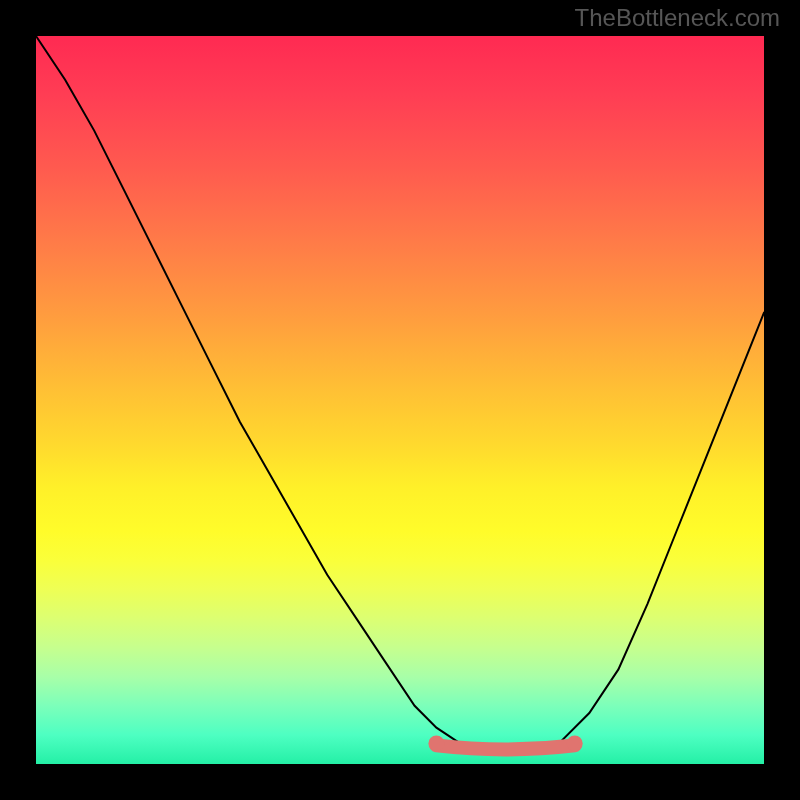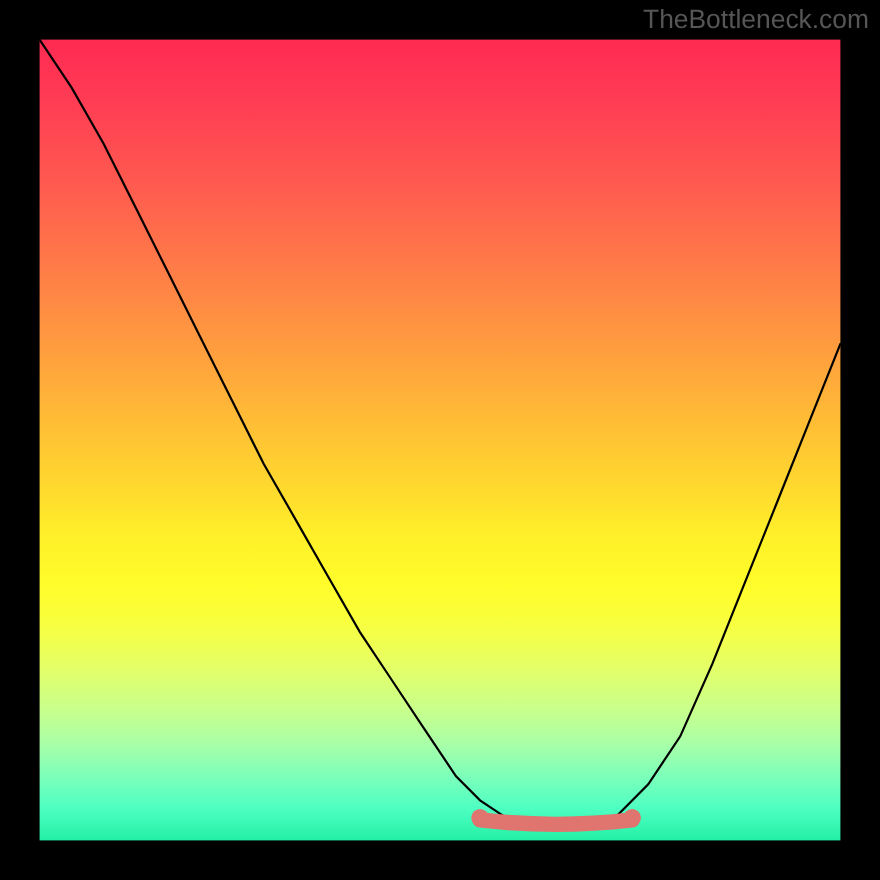--- a/index.html
+++ b/index.html
@@ -6,21 +6,21 @@
   html, body { width: 800px; height: 800px; overflow: hidden; background: #000; }
   .wrap {
     position: relative;
     width: 800px;
     height: 800px;
     background: #000;
   }
   .watermark {
     position: absolute;
     top: 4px;
-    right: 10px;
+    right: 20px;
     font-family: Arial, Helvetica, sans-serif;
     font-size: 24px;
     font-weight: 400;
     color: #565656;
     letter-spacing: 0px;
     margin-left: 34px;
   }
   .plot {
     position: absolute;
     left: 36px;

